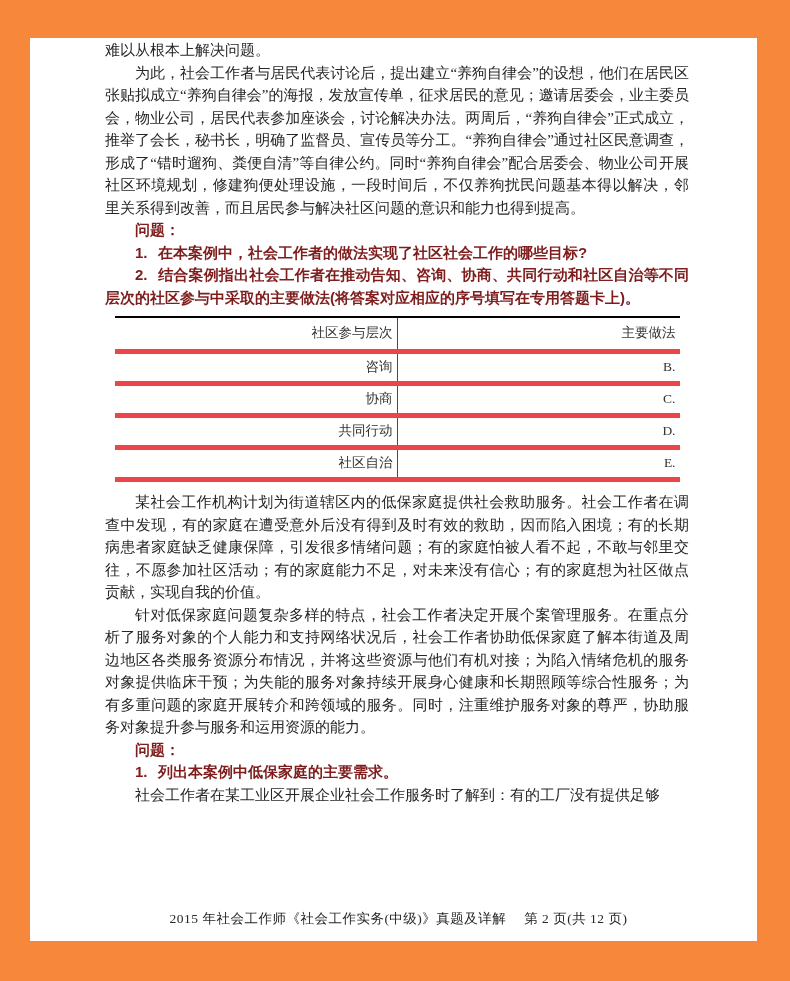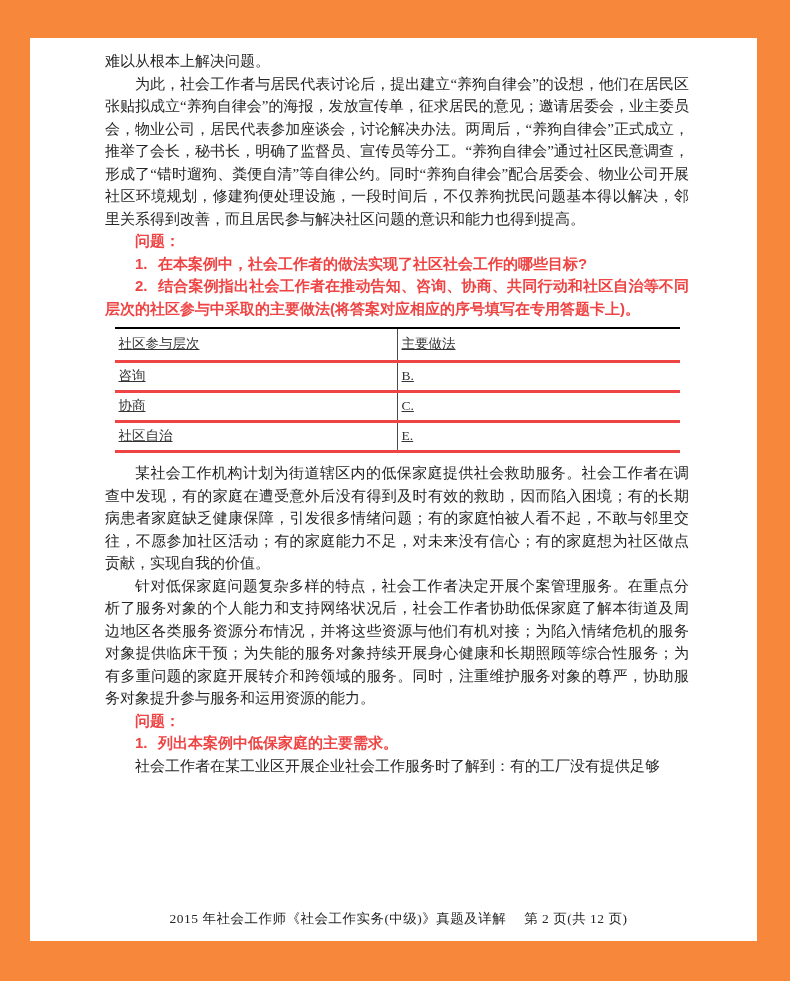--- a/index.html
+++ b/index.html
@@ -9,53 +9,52 @@
     position:relative;
     font-family:"Liberation Serif","DejaVu Serif",serif;
   }
   .page {
     position:absolute; left:30px; top:38px;
     width:727px; height:903px;
     background:#ffffff;
     overflow:hidden;
   }
   .content {
-    position:absolute; left:75px; top:12px;
+    position:absolute; left:75px; top:1px;
     width:584px;
     color:#262626;
     font-size:15px;
     line-height:22.5px;
     text-align:justify;
   }
   .content p { margin:0; text-indent:2em; }
   .content p.noindent { text-indent:0; }
   .q-label, .q-item, .section-title {
     font-family:"Liberation Sans","DejaVu Sans",sans-serif;
     font-weight:700;
-    color:#ef4444;
+    color:#7f1d1d;
   }
   .q-item .q-num { margin-right:0.7em; }
   .table-wrap { margin:7px 0 9px 0; }
   table.participation {
     border-collapse:collapse;
     width:565px;
     margin:0 auto;
     border-top:2px solid #000;
     border-bottom:2px solid #000;
     font-size:13.5px;
     color:#333;
     table-layout:fixed;
   }
   table.participation td {
-    border-bottom:3px solid #ef4444;
-    text-align:left;
+    border-bottom:5px solid #ef4444;
+    text-align:right;
     vertical-align:middle;
     height:27px;
     padding:0 4px;
-    text-decoration:underline;
   }
   table.participation tr.head td { height:31px; }
   table.participation td.col-left { border-right:1px solid #4a4a4a; }
   .footer {
     position:absolute; left:5px; bottom:13px;
     width:100%;
     text-align:center;
     font-size:13.5px;
     color:#262626;
     letter-spacing:0.5px;
@@ -86,20 +85,24 @@
           </tr>
           <tr>
             <td class="col-left">咨询</td>
             <td>B.</td>
           </tr>
           <tr>
             <td class="col-left">协商</td>
             <td>C.</td>
           </tr>
           <tr>
+            <td class="col-left">共同行动</td>
+            <td>D.</td>
+          </tr>
+          <tr>
             <td class="col-left">社区自治</td>
             <td>E.</td>
           </tr>
         </tbody>
       </table>
     </div>
 
 
     <p>某社会工作机构计划为街道辖区内的低保家庭提供社会救助服务。社会工作者在调查中发现，有的家庭在遭受意外后没有得到及时有效的救助，因而陷入困境；有的长期病患者家庭缺乏健康保障，引发很多情绪问题；有的家庭怕被人看不起，不敢与邻里交往，不愿参加社区活动；有的家庭能力不足，对未来没有信心；有的家庭想为社区做点贡献，实现自我的价值。</p>
 

